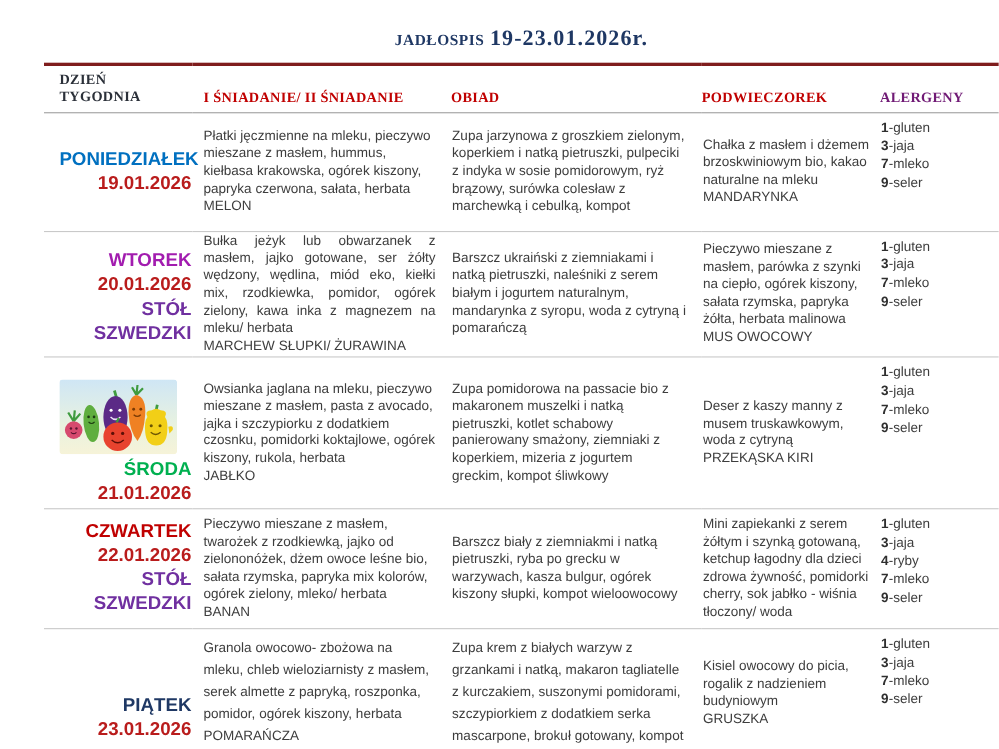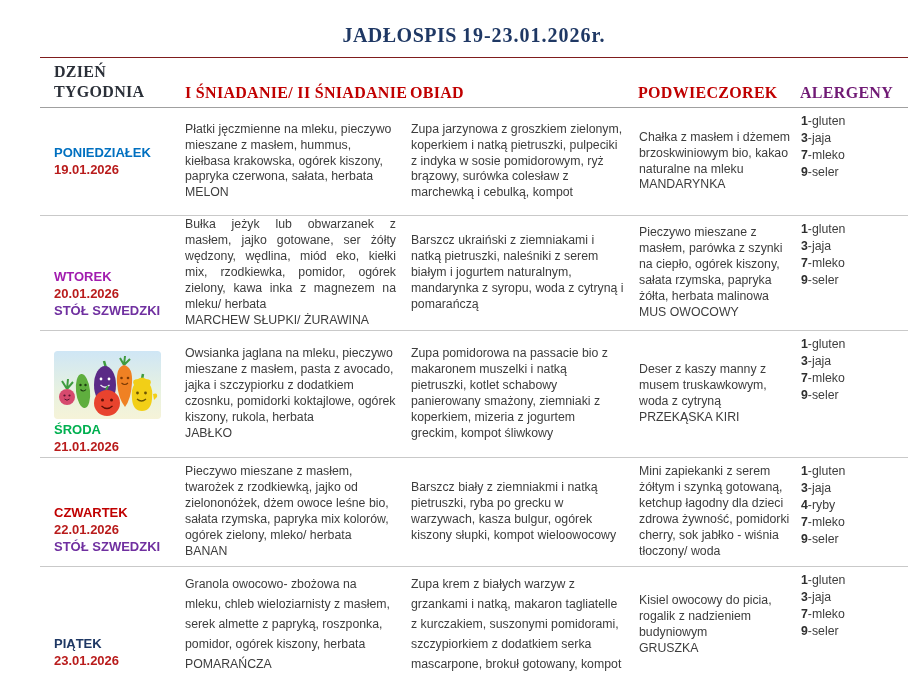--- a/index.html
+++ b/index.html
@@ -7,56 +7,56 @@
     width:908px;height:681px;background:#ffffff;overflow:hidden;
     font-family:"Liberation Sans","DejaVu Sans",sans-serif;
     -webkit-font-smoothing:antialiased;
   }
   .page-title{
     margin-top:24px;width:868px;margin-left:40px;
     text-align:center;
     font-family:"Liberation Serif","DejaVu Serif",serif;
     font-weight:bold;color:#1f3864;
   }
-  .page-title .title-main{font-size:20px;letter-spacing:.5px;}
+  .page-title .title-main{font-size:14px;letter-spacing:.5px;}
   .page-title .title-date{font-size:20px;letter-spacing:1px;margin-left:1px;}
 
   table.menu{
     margin:10px 0 0 40px;width:868px;border-collapse:collapse;table-layout:fixed;
   }
   col.c-day{width:135px;}
   col.c-breakfast{width:235px;}
   col.c-lunch{width:228px;}
   col.c-snack{width:162px;}
   col.c-allerg{width:108px;}
 
   thead th{
     font-family:"Liberation Serif","DejaVu Serif",serif;
-    font-weight:bold;font-size:16px;letter-spacing:.3px;
+    font-weight:bold;font-size:13px;letter-spacing:.3px;
     text-align:left;vertical-align:bottom;
-    border-top:1px solid #7f1d1d;border-bottom:1px solid #a0a0a0;
+    border-top:3px solid #7f1d1d;border-bottom:1px solid #a0a0a0;
     padding:4px 0 5px 0;height:38px;box-sizing:border-box;
   }
   th.h-day{color:#2b3039;white-space:pre-line;padding-left:14px;line-height:1.25;}
   th.h-red{color:#c00000;}
   th.h-breakfast{padding-left:10px;}
   th.h-purple{color:#701a75;}
 
   tbody td{
     border-bottom:1px solid #c9c9c9;
     vertical-align:middle;box-sizing:border-box;
     font-size:12.3px;color:#3d3d3d;line-height:1.3;
   }
   tbody tr.r0 td{height:108px;}
   tbody tr.r1 td{height:107px;}
   tbody tr.r2 td{height:110px;}
   tbody tr.r3 td{height:109px;}
   tbody tr.r4 td{height:118px;border-bottom:1px solid #a0a0a0;}
 
-  td.day-cell{padding-left:14px;font-weight:bold;font-size:13px;line-height:1.3;}
+  td.day-cell{padding-left:14px;font-weight:bold;font-size:17px;line-height:1.3;text-align:right;}
   td.day-cell.v-bottom{vertical-align:bottom;padding-bottom:10px;}
   td.day-cell.v-bottom-lg{vertical-align:bottom;padding-bottom:14px;}
   td.day-cell.v-top{vertical-align:top;padding-top:16px;}
   .day-date{color:#b91c1c;}
   .day-note{color:#7030a0;}
   .day-note:empty,.day-name:empty{display:none;}
 
   td.text-cell{padding-right:14px;white-space:pre-line;}
   td.breakfast-cell{padding-left:10px;padding-right:14px;}
   td.snack-cell{padding-right:8px;}

